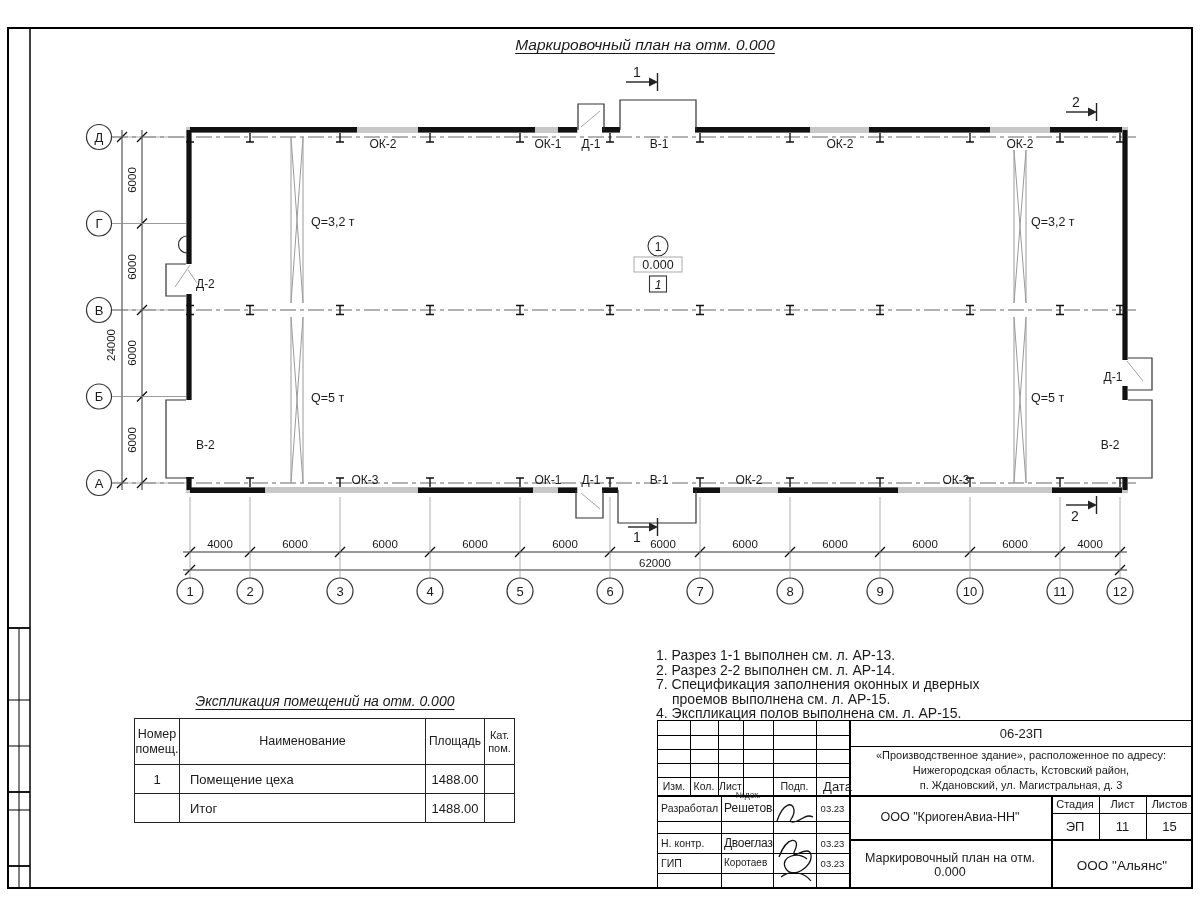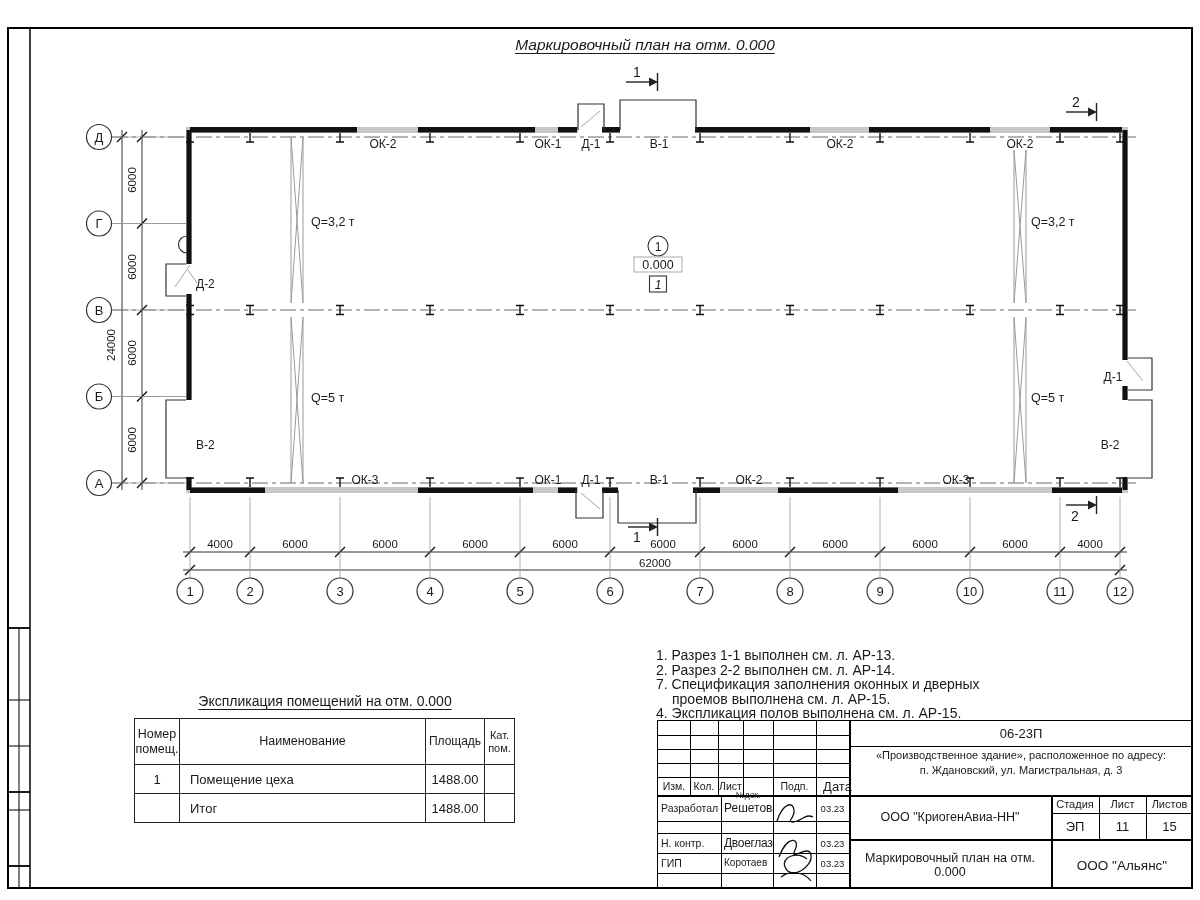--- a/index.html
+++ b/index.html
@@ -3,21 +3,21 @@
 <meta charset="utf-8">
 <style>
   html,body{margin:0;padding:0;background:#e8e8e8;}
   .sheet{position:relative;width:1200px;height:900px;background:#fff;overflow:hidden;
          font-family:"Liberation Sans",sans-serif;color:#1a1a1a;}
   svg text{font-family:"Liberation Sans",sans-serif;fill:#1a1a1a;}
   .abs{position:absolute;}
   .main-title{left:415px;top:36px;width:460px;text-align:center;font-style:italic;
               font-size:15.5px;text-decoration:underline;text-underline-offset:3px;}
   
-  .expl-title{left:134px;top:693px;width:382px;text-align:center;
+  .expl-title{left:134px;top:693px;width:382px;text-align:center;font-style:italic;
               font-size:14px;text-decoration:underline;text-underline-offset:3px;}
   table.expl{position:absolute;left:134px;top:718px;border-collapse:collapse;table-layout:fixed;}
   table.expl td{border:1.6px solid #222;padding:0;overflow:hidden;}
   table.expl .hdr{height:45px;text-align:center;vertical-align:middle;font-size:12.5px;line-height:1.15;}
   table.expl .row td{height:28px;font-size:13px;}
   .tc{text-align:center;} .tl{text-align:left;padding-left:10px!important;margin-top:9px;}
   
   .notes{left:656px;top:612px;width:332px;font-size:14px;line-height:14.6px;margin-top:36px;}
   .note{padding-left:16px;text-indent:-16px;}
   
@@ -356,20 +356,21 @@
 
   <svg class="cell" style="left:113px;top:74px" width="48" height="94" viewBox="0 0 48 94">
     <path d="M6,26 C12,8 22,6 23,15 C24,23 15,27 22,27 C30,27 34,18 42,22" fill="none" stroke="#111" stroke-width="1.3"></path>
     <path d="M8,62 C16,40 30,42 24,55 C18,68 38,48 40,60 C42,72 20,86 14,72 C10,62 26,56 36,64" fill="none" stroke="#111" stroke-width="1.3"></path>
     <path d="M10,82 C20,74 34,78 40,86" fill="none" stroke="#111" stroke-width="1.2"></path>
   </svg>
 
   <div class="cell ctr" style="left:191px;top:0;width:344px;height:25px;font-size:13px">06-23П</div>
   <div class="cell" style="left:191px;top:27px;width:344px;height:47px;font-size:11px;line-height:15px;text-align:center">
     <div>«Производственное здание», расположенное по адресу:</div>
+    <div>Нижегородская область, Кстовский район,</div>
     <div>п. Ждановский, ул. Магистральная, д. 3</div>
   </div>
   <div class="cell ctr" style="left:191px;top:74px;width:202px;height:44px;font-size:12.5px">ООО "КриогенАвиа-НН"</div>
   <div class="cell ctr" style="left:393px;top:74px;width:48px;height:18px;font-size:11px">Стадия</div>
   <div class="cell ctr" style="left:441px;top:74px;width:47px;height:18px;font-size:11px">Лист</div>
   <div class="cell ctr" style="left:488px;top:74px;width:47px;height:18px;font-size:11px">Листов</div>
   <div class="cell ctr" style="left:393px;top:92px;width:48px;height:26px;font-size:13px">ЭП</div>
   <div class="cell ctr" style="left:441px;top:92px;width:47px;height:26px;font-size:13px">11</div>
   <div class="cell ctr" style="left:488px;top:92px;width:47px;height:26px;font-size:13px">15</div>
   <div class="cell ctr" style="left:191px;top:120px;width:202px;height:48px;font-size:12.5px">Маркировочный план на отм. 0.000</div>

